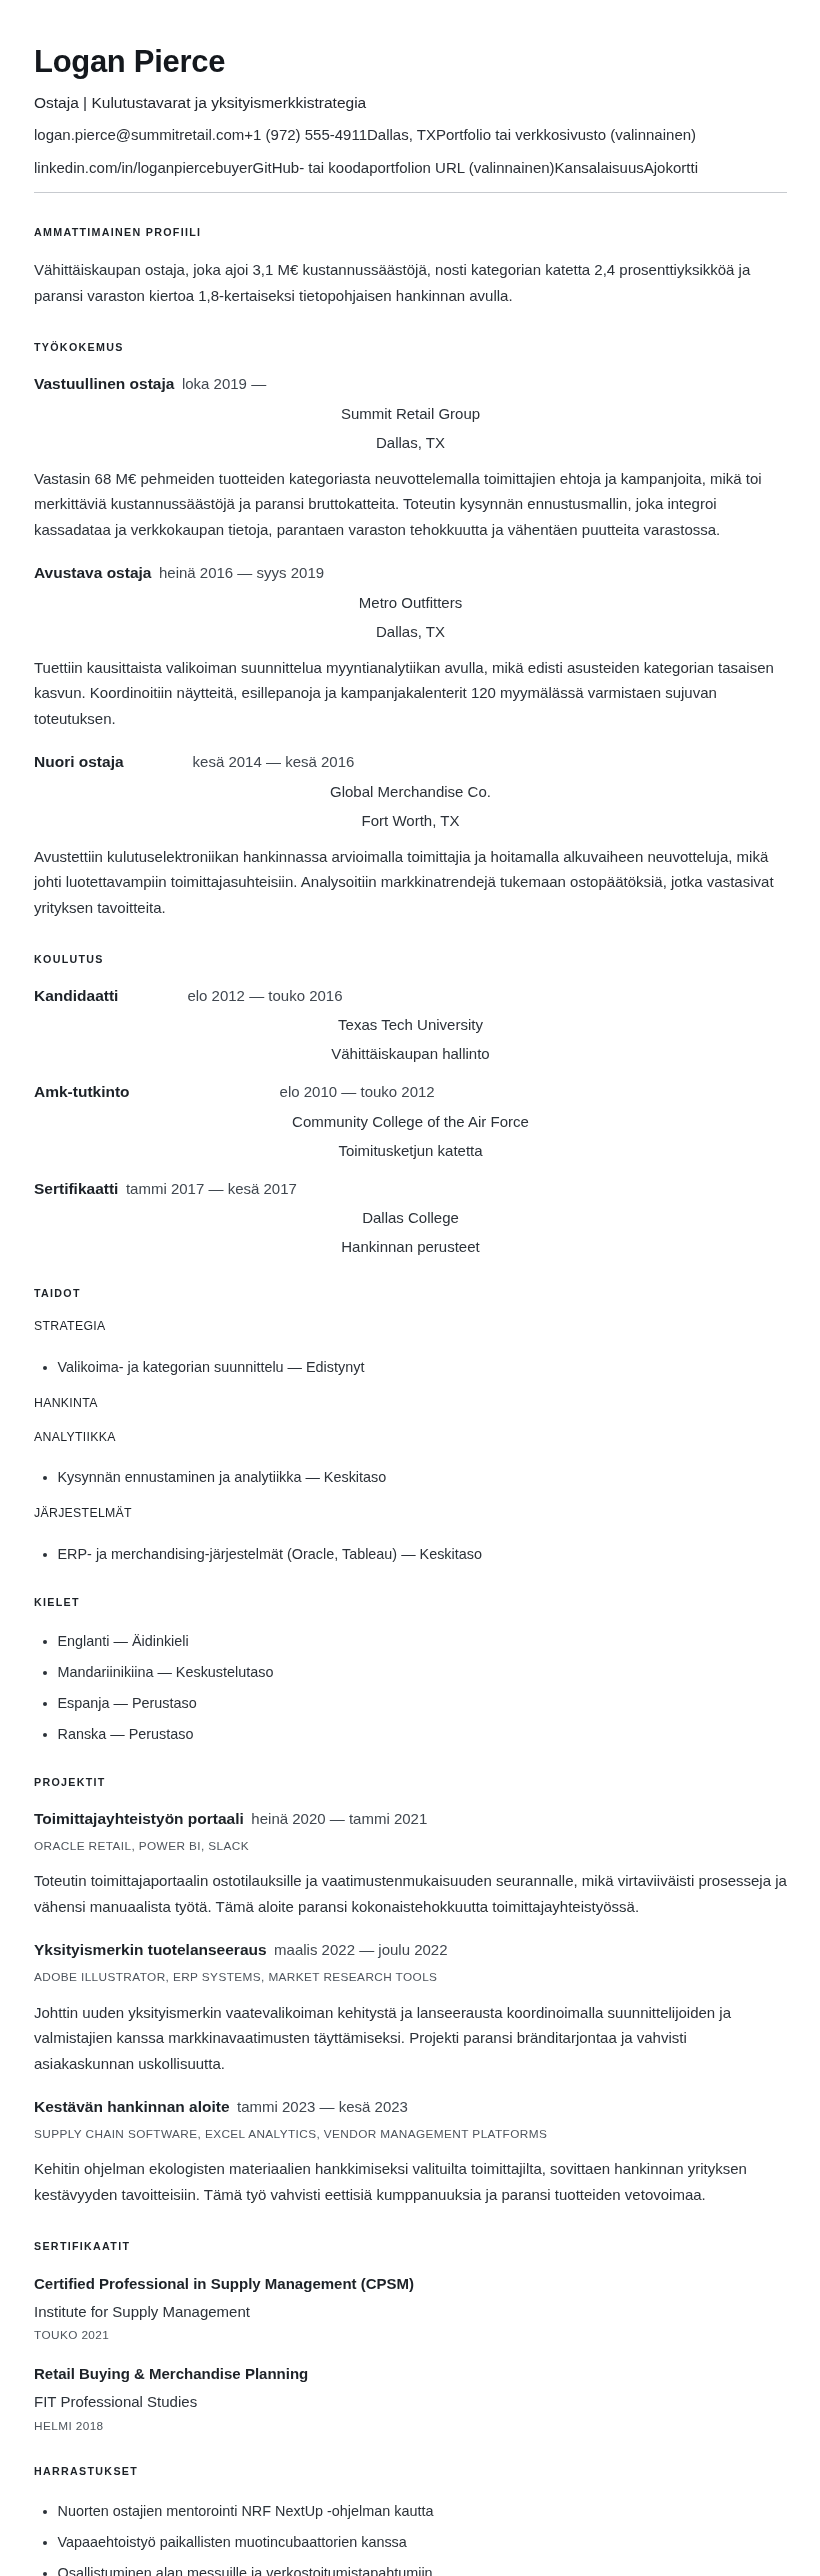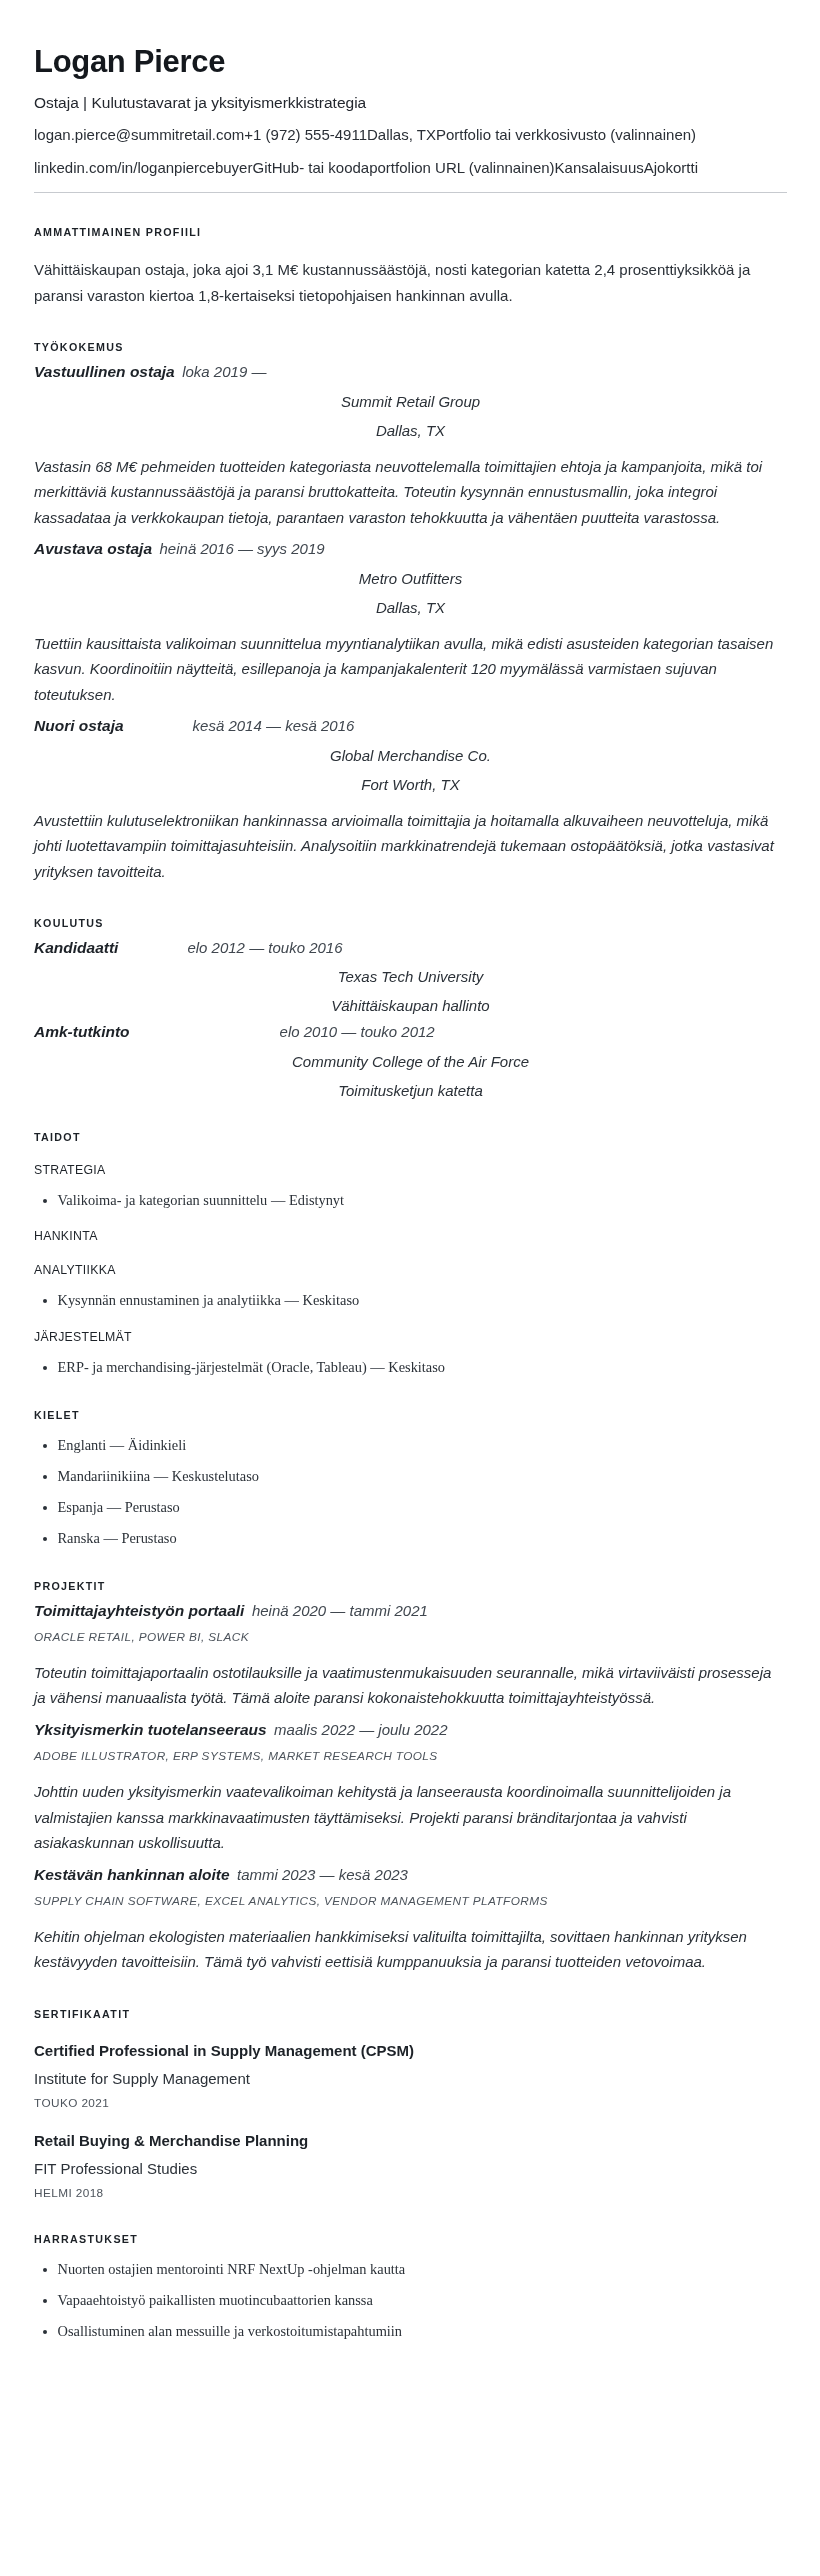--- a/index.html
+++ b/index.html
@@ -52,21 +52,21 @@
   }
   .section-body { margin-top: 19px; }
   .paragraph {
     font-size: 15px;
     line-height: 1.72;
     color: #2b3138;
     max-width: 759px;
   }
 
   
-  .entry { margin-top: 11px; font-style: italic; }
+  .entry { margin-top: 23px; }
   .entry-title-row { display: flex; align-items: baseline; }
   .entry-title {
     font-size: 15.5px;
     font-weight: 700;
     color: #1d2228;
   }
   .entry-dates {
     font-size: 15px;
     font-weight: 400;
     color: #40474f;
@@ -98,24 +98,23 @@
 
   
   .skill-group { margin-top: 21.4px; }
   .skill-category {
     font-size: 12.3px;
     font-weight: 400;
     letter-spacing: 0.3px;
     color: #1d2228;
   }
   ul.bullets {
-    margin-top: 15px;
+    margin-top: 25px;
     padding-left: 23.5px;
     list-style: disc;
-    font-family: Liberation Serif, serif;
   }
   ul.bullets li {
     font-size: 14.4px;
     color: #2b3138;
     margin-top: 13px;
     line-height: 1.25;
   }
   ul.bullets li:first-child { margin-top: 0; }
 
   
@@ -204,20 +203,28 @@
 
     <article class="entry">
       <div class="entry-title-row">
         <h3 class="entry-title">Amk-tutkinto</h3>
         <span class="entry-dates gap-lg">elo 2010 — touko 2012</span>
       </div>
       <div class="entry-company">Community College of the Air Force</div>
       <div class="entry-field">Toimitusketjun katetta</div>
     </article>
 
+    <article class="entry">
+      <div class="entry-title-row">
+        <h3 class="entry-title">Sertifikaatti</h3>
+        <span class="entry-dates gap-sm">tammi 2017 — kesä 2017</span>
+      </div>
+      <div class="entry-company">Dallas College</div>
+      <div class="entry-field">Hankinnan perusteet</div>
+    </article>
   </section>
 
   <section>
     <h2 class="section-heading">TAIDOT</h2>
 
     <div class="skill-group">
       <div class="skill-category">STRATEGIA</div>
       <ul class="bullets">
         <li>Valikoima- ja kategorian suunnittelu — Edistynyt</li>
       </ul>

